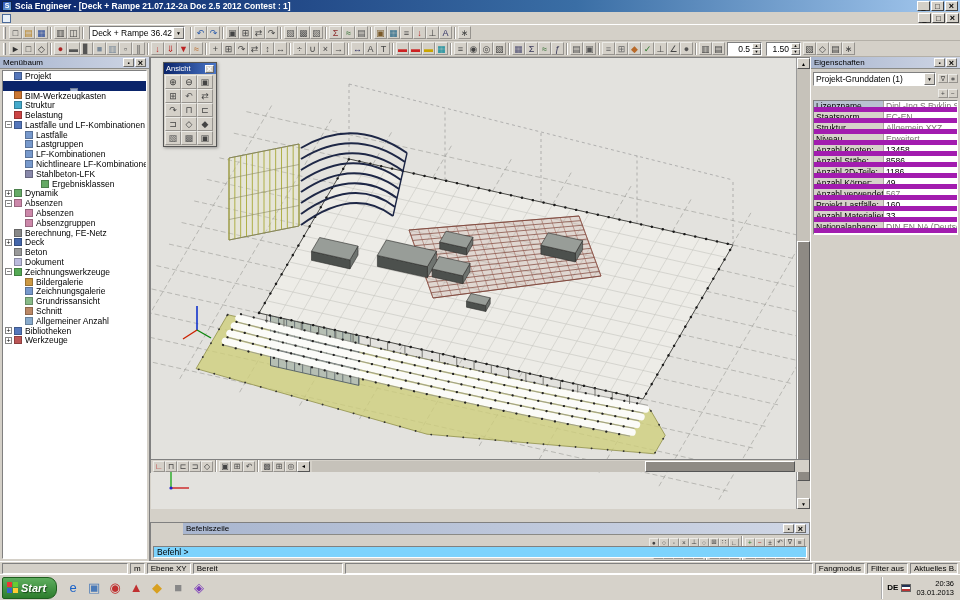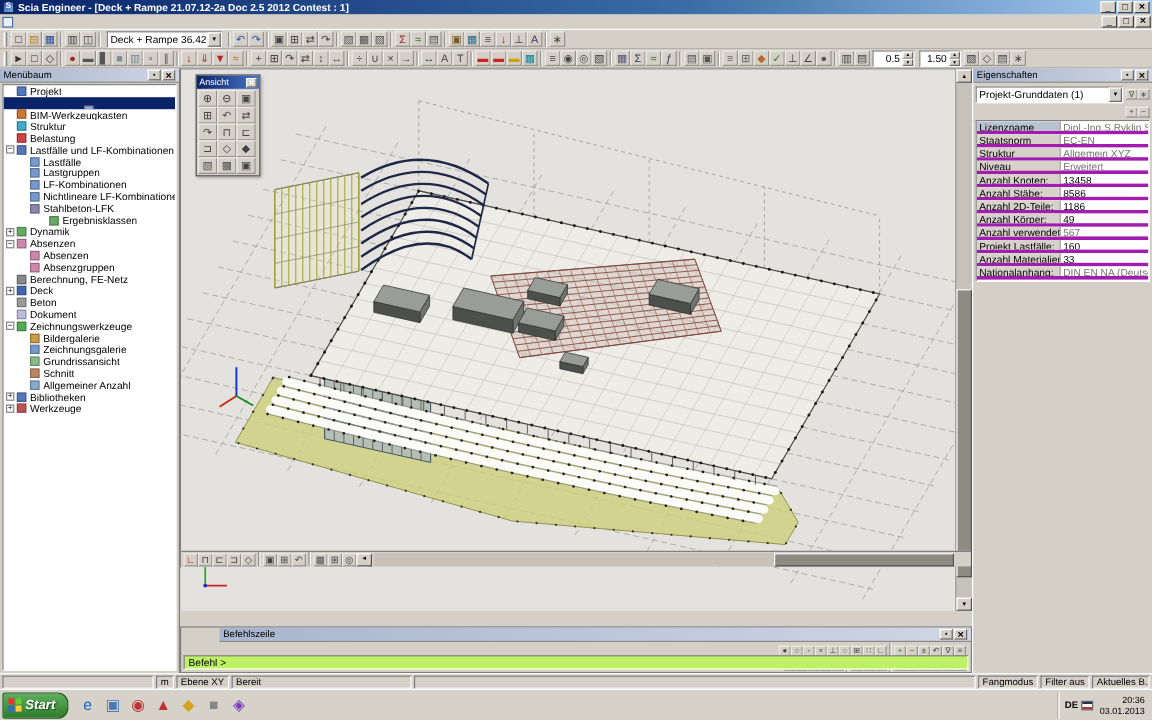--- a/index.html
+++ b/index.html
@@ -85,30 +85,30 @@
   .vtrack{flex:1;position:relative;}
   .vthumb{position:absolute;left:0;right:0;top:40%;height:56%;background:#8e8a84;border:1px solid;border-color:#fff #555 #555 #fff;}
   #vbottom{position:absolute;left:0;bottom:0;width:658px;height:13px;background:#d4d0c8;border-top:1px solid #808080;
     display:flex;align-items:center;padding-left:2px;}
   .htrack{flex:1;height:11px;background:#c6c2ba;display:flex;justify-content:flex-end;margin-left:2px;}
   .hthumb{width:150px;height:11px;background:#8e8a84;border:1px solid;border-color:#fff #555 #555 #fff;}
   .corner{width:14px;height:11px;flex:none;}
   
   #cmdpanel{position:absolute;left:150px;top:522px;width:660px;height:39px;background:#d4d0c8;border:1px solid #808080;padding-left:32px;}
   .cmdicons{position:absolute;top:13px;right:4px;display:flex;flex-direction:column;align-items:flex-end;}
-  .cmdinput{position:absolute;left:2px;right:2px;bottom:2px;height:12px;background:#bef264;
+  .cmdinput{position:absolute;left:2px;right:2px;bottom:2px;height:12px;background:#7dd3fc;
     border:1px solid;border-color:#808080 #fff #fff #808080;font-size:8.5px;line-height:10px;padding:0 3px;}
   
   #rightpanel{position:absolute;left:810px;top:57px;width:150px;height:504px;background:#d4d0c8;border-left:1px solid #fff;}
   .propcombo{position:absolute;left:2px;top:14px;right:2px;height:15px;display:flex;align-items:center;}
   .propcombo .combo{flex:1;margin:0 2px 0 0;}
   .proptools{position:absolute;right:2px;top:30px;height:12px;display:flex;justify-content:flex-end;}
   .pgrid{position:absolute;left:2px;top:43px;right:2px;height:135px;background:#fff;overflow:hidden;
     border:1px solid;border-color:#808080 #fff #fff #808080;}
-  .prow{display:flex;height:11px;border-bottom:3px solid #a21caf;font-size:8.5px;background:#fff;}
+  .prow{display:flex;height:11px;border-bottom:5px solid #a21caf;font-size:8.5px;background:#fff;}
   .pl{width:70px;padding:0 2px;background:#d6d2ca;border-right:1px solid #aaa69e;white-space:nowrap;overflow:hidden;line-height:10px;}
   .pv{flex:1;padding:0 2px;white-space:nowrap;overflow:hidden;line-height:10px;}
   .prow.muted .pv{color:#77736e;}
   div.prow:first-of-type .pl{background:#b9c2d1;}
   
   #statusbar{position:absolute;left:0;top:561px;width:960px;height:13px;background:#d4d0c8;border-top:1px solid #fff;
     display:flex;align-items:center;gap:2px;padding:0 2px;}
   .scell{height:11px;border:1px solid;border-color:#808080 #fff #fff #808080;padding:0 3px;font-size:8px;
     line-height:9px;background:#d4d0c8;white-space:nowrap;overflow:hidden;flex:none;}
   #sc-coords{width:126px;} .sc-filler{flex:1;}

